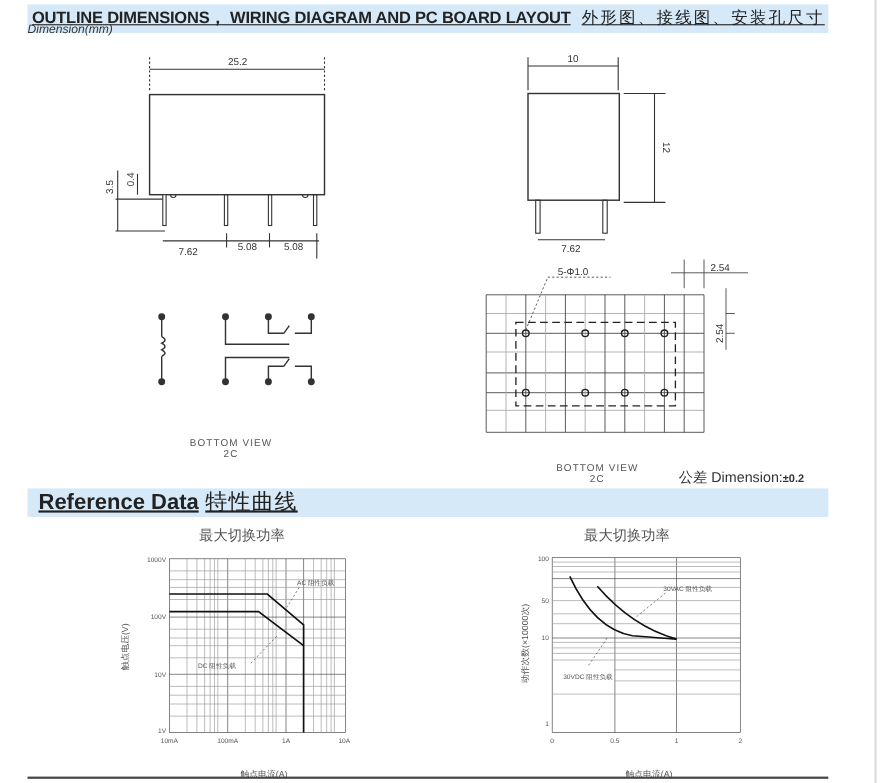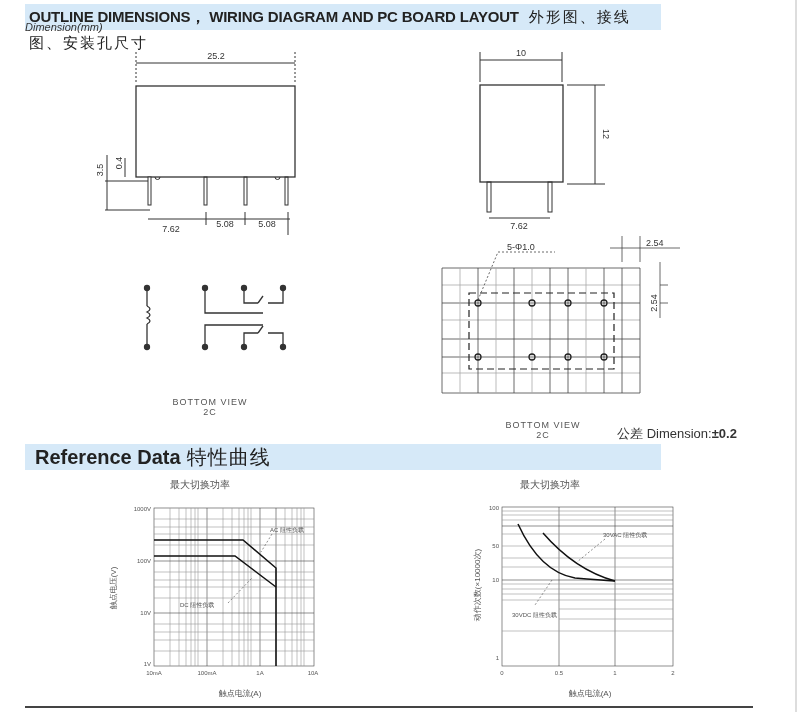--- a/index.html
+++ b/index.html
@@ -1,30 +1,30 @@
 <!DOCTYPE html>
 <html><head>
 <meta charset="utf-8">
 <style>
   html,body{margin:0;padding:0;background:#fff;}
   body{width:801px;height:712px;position:relative;overflow:hidden;font-family:"Liberation Sans",sans-serif;color:#222;}
-  .hdr{position:absolute;left:25px;width:636px;background:#d6e9f8;font-weight:bold;}
+  .hdr{position:absolute;left:25px;width:728px;background:#d6e9f8;font-weight:bold;text-decoration:underline;}
   .hdr1{top:4px;height:26px;font-size:15px;line-height:26px;padding-left:4px;box-sizing:border-box;letter-spacing:-0.2px;}
   .hdr1 .cn{font-weight:normal;margin-left:10px;letter-spacing:2px;}
   .hdr2{top:444px;height:26px;font-size:20px;line-height:26px;padding-left:10px;box-sizing:border-box;}
   .hdr2 .cn{font-weight:normal;margin-left:6px;letter-spacing:1px;}
   .dim{position:absolute;left:25px;top:21px;font-size:11px;color:#333;font-style:italic;}
   .tol{position:absolute;left:617px;top:425px;font-size:13px;color:#333;}
-  .tol b{font-size:13px;}
+  .tol b{font-size:10px;}
   .cap{position:absolute;font-size:9px;color:#555;text-align:center;letter-spacing:1px;margin-top:14px;}
   .bline{position:absolute;left:25px;top:706px;width:728px;height:2px;background:#444;}
   .rline{position:absolute;left:795px;top:0;width:2px;height:712px;background:#ddd;}
   svg{position:absolute;left:0;top:0;}
-  .ctitle{position:absolute;font-size:10px;color:#555;text-align:left;}
-  .axlab{position:absolute;font-size:8px;color:#555;}
+  .ctitle{position:absolute;font-size:13px;color:#555;text-align:center;}
+  .axlab{position:absolute;font-size:8px;color:#555;margin-top:10px;}
 </style>
 </head>
 <body>
 
 <div class="rline"></div>
 
 <div class="hdr hdr1">
   <span>OUTLINE DIMENSIONS， WIRING DIAGRAM AND PC BOARD LAYOUT</span><span class="cn">外形图、接线图、安装孔尺寸</span>
 </div>
 <div class="dim">Dimension(mm)</div>

